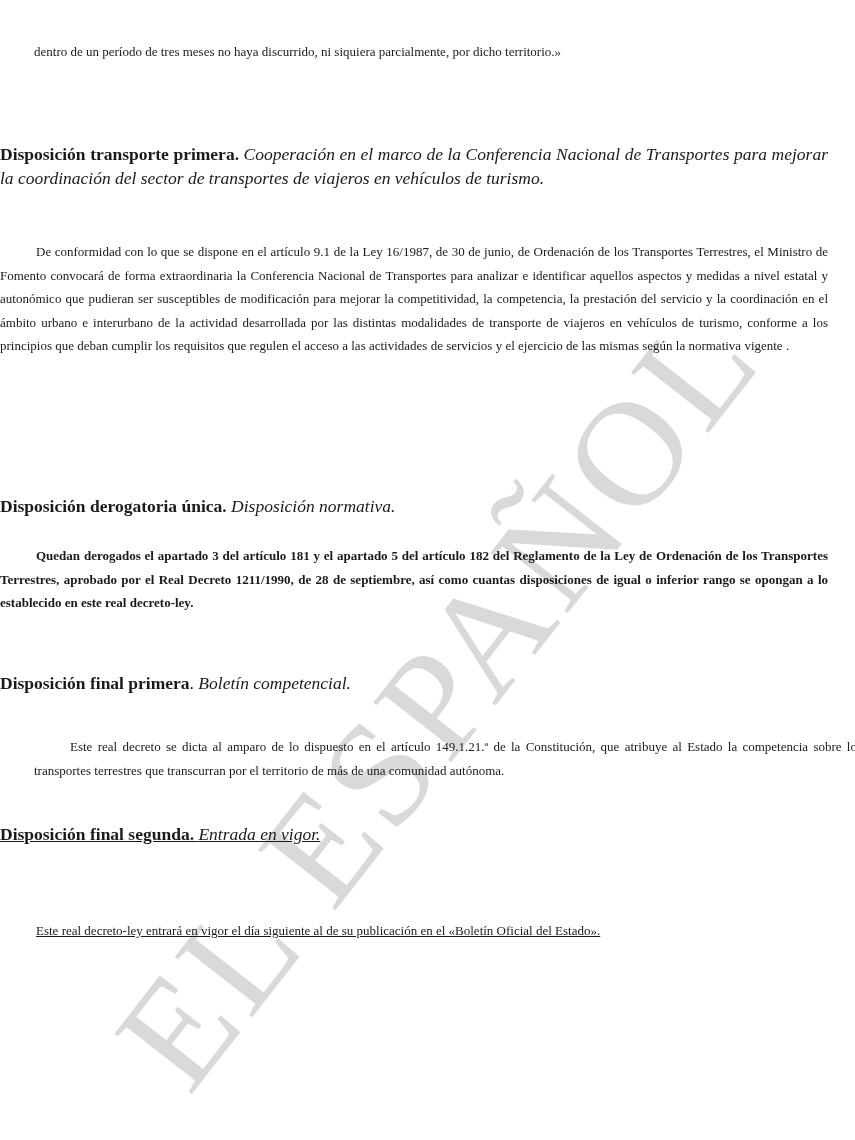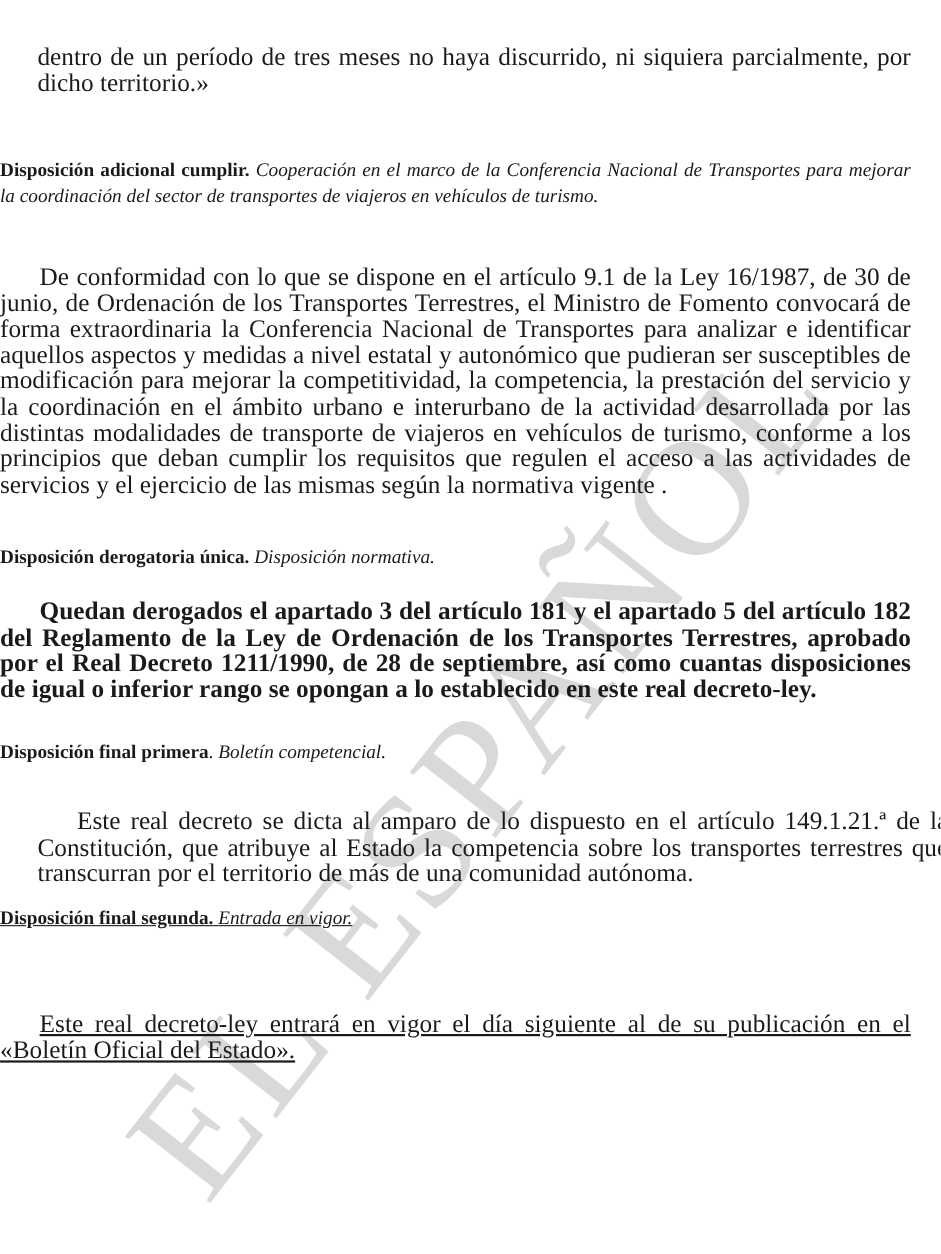--- a/index.html
+++ b/index.html
@@ -31,41 +31,41 @@
       line-height: 1;
     }
     .page {
       position: relative;
       z-index: 1;
     }
     .blk {
       position: absolute;
       left: 0;
       width: 828px;
-      font-size: 23px;
+      font-size: 13px;
       line-height: 23.6px;
       text-align: justify;
     }
     .indent { text-indent: 36px; }
     .head { font-size: 17.5px; }
     .head b { font-weight: bold; }
     .head i { font-style: italic; }
     .cont { left: 34px; width: 794px; }
   </style>
 </head>
 <body>
 
 <div class="watermark">EL ESPAÑOL</div>
 
 <div class="page">
 
   <p class="blk cont" style="top:40px; margin:0;">dentro de un período de tres meses no haya discurrido, ni siquiera parcialmente, por dicho territorio.»</p>
 
   <p class="blk head" style="top:143px; margin:0;">
-    <b>Disposición adicional cumplir.</b>
+    <b>Disposición transporte primera.</b>
     <i>Cooperación en el marco de la Conferencia Nacional de Transportes para mejorar la coordinación del sector de transportes de viajeros en vehículos de turismo.</i>
   </p>
   <p class="blk indent" style="top:240px; margin:0;">De conformidad con lo que se dispone en el artículo 9.1 de la Ley 16/1987, de 30 de junio, de Ordenación de los Transportes Terrestres, el Ministro de Fomento convocará de forma extraordinaria la Conferencia Nacional de Transportes para analizar e identificar aquellos aspectos y medidas a nivel estatal y autonómico que pudieran ser susceptibles de modificación para mejorar la competitividad, la competencia, la prestación del servicio y la coordinación en el ámbito urbano e interurbano de la actividad desarrollada por las distintas modalidades de transporte de viajeros en vehículos de turismo, conforme a los principios que deban cumplir los requisitos que regulen el acceso a las actividades de servicios y el ejercicio de las mismas según la normativa vigente .</p>
 
   <p class="blk head" style="top:495px; margin:0;">
     <b>Disposición derogatoria única.</b>
     <i>Disposición normativa.</i>
   </p>
   <p class="blk indent" style="top:544px; margin:0;font-weight:bold;">Quedan derogados el apartado 3 del artículo 181 y el apartado 5 del artículo 182 del Reglamento de la Ley de Ordenación de los Transportes Terrestres, aprobado por el Real Decreto 1211/1990, de 28 de septiembre, así como cuantas disposiciones de igual o inferior rango se opongan a lo establecido en este real decreto-ley.</p>
 

